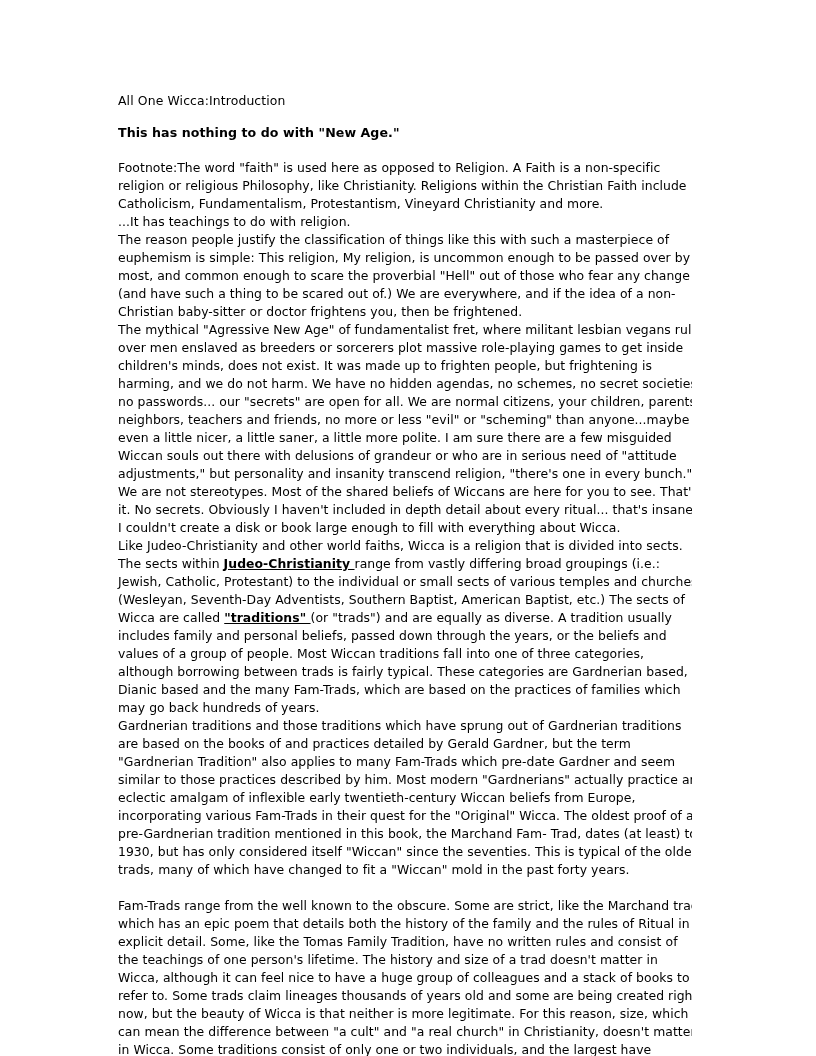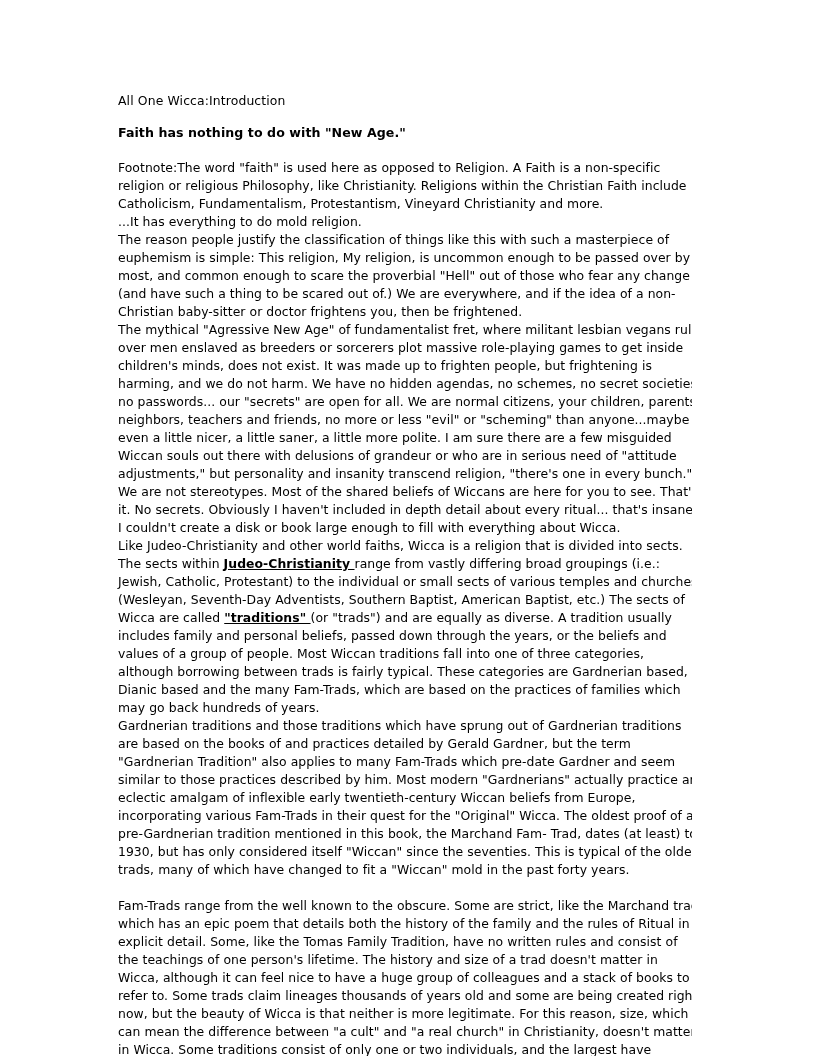--- a/index.html
+++ b/index.html
@@ -58,27 +58,27 @@
 </head>
 <body>
 
 <div class="page">
   <div class="content">
 
     <p class="doc-title">All One Wicca:Introduction</p>
 
     <div class="spacer-sm"></div>
 
-    <p class="section-heading">Faith has nothing to do with "New Age."</p>
+    <p class="section-heading">This has nothing to do with "New Age."</p>
 
     <div class="spacer-par"></div>
 
     <p class="para">Footnote:The word "faith" is used here as opposed to Religion. A Faith is a non-specific religion or religious Philosophy, like Christianity. Religions within the Christian Faith include Catholicism, Fundamentalism, Protestantism, Vineyard Christianity and more.</p>
 
-    <p class="para">...It has everything to do mold religion.</p>
+    <p class="para">...It has teachings to do with religion.</p>
 
     <p class="para">The reason people justify the classification of things like this with such a masterpiece of euphemism is simple: This religion, My religion, is uncommon enough to be passed over by most, and common enough to scare the proverbial "Hell" out of those who fear any change (and have such a thing to be scared out of.) We are everywhere, and if the idea of a non-Christian baby-sitter or doctor frightens you, then be frightened.</p>
 
     <p class="para">The mythical "Agressive New Age" of fundamentalist fret, where militant lesbian vegans rule over men enslaved as breeders or sorcerers plot massive role-playing games to get inside children's minds, does not exist. It was made up to frighten people, but frightening is harming, and we do not harm. We have no hidden agendas, no schemes, no secret societies, no passwords... our "secrets" are open for all. We are normal citizens, your children, parents, neighbors, teachers and friends, no more or less "evil" or "scheming" than anyone...maybe even a little nicer, a little saner, a little more polite. I am sure there are a few misguided Wiccan souls out there with delusions of grandeur or who are in serious need of "attitude adjustments," but personality and insanity transcend religion, "there's one in every bunch." We are not stereotypes. Most of the shared beliefs of Wiccans are here for you to see. That's it. No secrets. Obviously I haven't included in depth detail about every ritual... that's insane, I couldn't create a disk or book large enough to fill with everything about Wicca.</p>
 
     <p class="para"><span>Like Judeo-Christianity and other world faiths, Wicca is a religion that is divided into sects. The sects within </span><span class="u">Judeo-Christianity </span><span>range from vastly differing broad groupings (i.e.: Jewish, Catholic, Protestant) to the individual or small sects of various temples and churches (Wesleyan, Seventh-Day Adventists, Southern Baptist, American Baptist, etc.) The sects of Wicca are called </span><span class="u">"traditions" </span><span>(or "trads") and are equally as diverse. A tradition usually includes family and personal beliefs, passed down through the years, or the beliefs and values of a group of people. Most Wiccan traditions fall into one of three categories, although borrowing between trads is fairly typical. These categories are Gardnerian based, Dianic based and the many Fam-Trads, which are based on the practices of families which may go back hundreds of years.</span></p>
 
     <p class="para">Gardnerian traditions and those traditions which have sprung out of Gardnerian traditions are based on the books of and practices detailed by Gerald Gardner, but the term "Gardnerian Tradition" also applies to many Fam-Trads which pre-date Gardner and seem similar to those practices described by him. Most modern "Gardnerians" actually practice an eclectic amalgam of inflexible early twentieth-century Wiccan beliefs from Europe, incorporating various Fam-Trads in their quest for the "Original" Wicca. The oldest proof of a pre-Gardnerian tradition mentioned in this book, the Marchand Fam- Trad, dates (at least) to 1930, but has only considered itself "Wiccan" since the seventies. This is typical of the older trads, many of which have changed to fit a "Wiccan" mold in the past forty years.</p>
 
     <div class="blockgap"></div>

